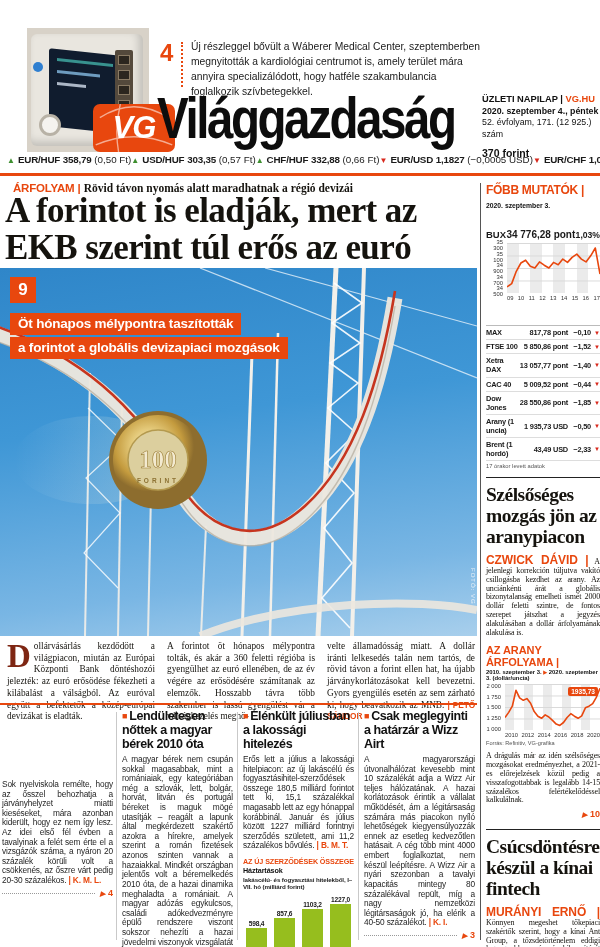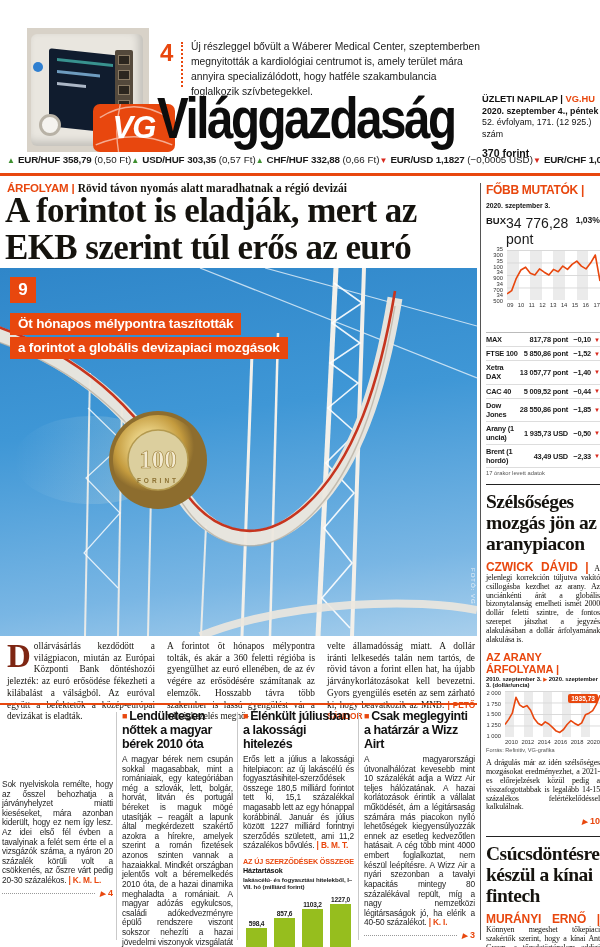--- a/index.html
+++ b/index.html
@@ -40,21 +40,21 @@
 
   
   .ticker{position:absolute;left:7px;right:5px;top:154px;display:flex;justify-content:space-between;font-size:9.8px;align-items:center;white-space:nowrap}
   .tk i{font-style:normal;font-size:8px;margin-right:3px}
   .tk .up{color:var(--up)} .tk .down{color:var(--down)}
   .tk b{letter-spacing:-.2px}
   .tk .chg{color:#222}
   .tick-rule{position:absolute;left:0;right:0;top:173px;height:3px;background:var(--accent)}
 
   
-  .kicker{position:absolute;left:7px;top:182px;font-size:11.5px}
+  .kicker{position:absolute;left:13px;top:182px;font-size:11.5px}
   .kicker .kl{color:var(--accent);font-weight:bold;letter-spacing:-.2px}
   .kicker .kt{font-family:"Liberation Serif",serif;font-weight:bold;color:#15130e}
   .headline{position:absolute;left:5px;top:193px;width:476px;font-family:"Liberation Serif",serif;
             font-size:35px;line-height:1.05;letter-spacing:-.6px;font-weight:bold;color:#15130e}
 
   .vrule{position:absolute;left:480px;top:183px;height:757px;width:1px;background:#555}
 
   
   .photo{position:absolute;left:0;top:268px;width:477px;height:368px;overflow:hidden;
          background:linear-gradient(172deg,#2f86c9 0%,#3f97d6 40%,#79b6e4 80%,#a8cfec 100%)}
@@ -94,23 +94,23 @@
   .lc-sub{font-size:6.2px;font-weight:bold;color:#222;margin:1px 0 4px;letter-spacing:-.1px}
   .bars{display:flex;align-items:flex-end;gap:7px;height:58px;border-bottom:1px solid #888;padding:0 3px}
   .barw{width:21px;display:flex;flex-direction:column;align-items:center;justify-content:flex-end}
   .bval{font-size:6.6px;font-weight:bold;margin-bottom:1px;letter-spacing:-.2px}
   .vbar{width:21px;background:var(--bar-green)}
 
   
   .sb{position:absolute;left:486px;top:183px;width:114px}
   .sb-head{font-size:12px;font-weight:bold;color:var(--accent);letter-spacing:-.3px}
   .sb-head small{color:#111;font-size:6.8px;letter-spacing:0}
-  .bux-row{display:flex;justify-content:space-between;align-items:flex-start;margin-top:4px}
+  .bux-row{display:flex;justify-content:space-between;align-items:flex-end;margin-top:18px}
   .bux-row .n{font-weight:bold;font-size:9.5px}
-  .bux-row .v{font-weight:normal;font-size:14px}
+  .bux-row .v{font-weight:bold;font-size:10px}
   .bux-row .p{font-weight:bold;font-size:8.6px}
   .plot-wrap{position:relative;margin-top:3px}
   .ylabs{position:absolute;left:0;top:0;width:19px;height:100%;font-size:5.8px;color:#333;text-align:right}
   .ylabs span{position:absolute;right:2px;transform:translateY(-50%)}
   .plot{position:absolute;top:0;bottom:0;right:0;background:
         linear-gradient(to bottom,rgba(0,0,0,.10) 1px,transparent 1px),
         repeating-linear-gradient(90deg,#ebebeb 0,#ebebeb 12.5%,#fff 12.5%,#fff 25%)}
   .plot.gold{background:
         linear-gradient(to bottom,rgba(0,0,0,.10) 1px,transparent 1px),
         repeating-linear-gradient(90deg,#ebebeb 0,#ebebeb 10%,#fff 10%,#fff 20%)}

